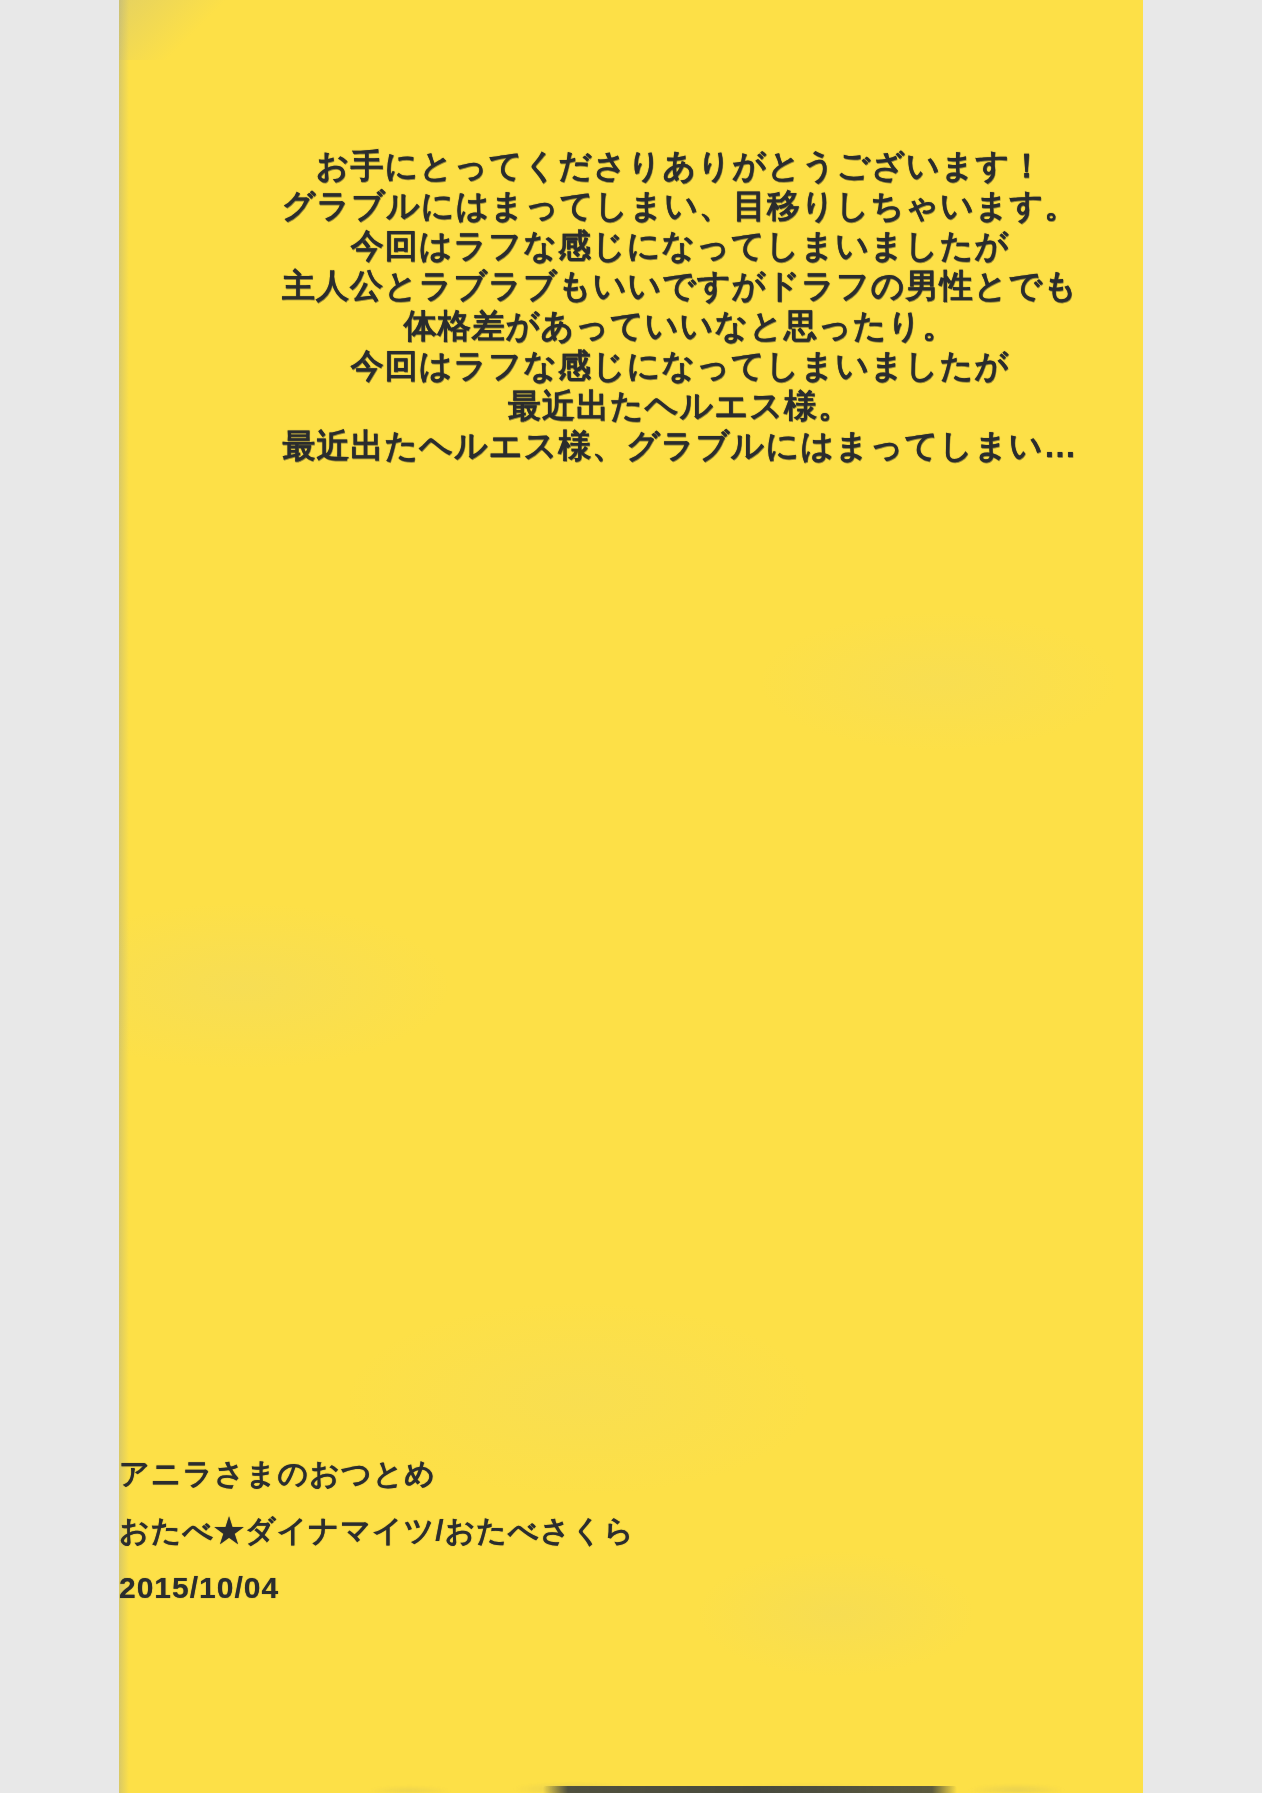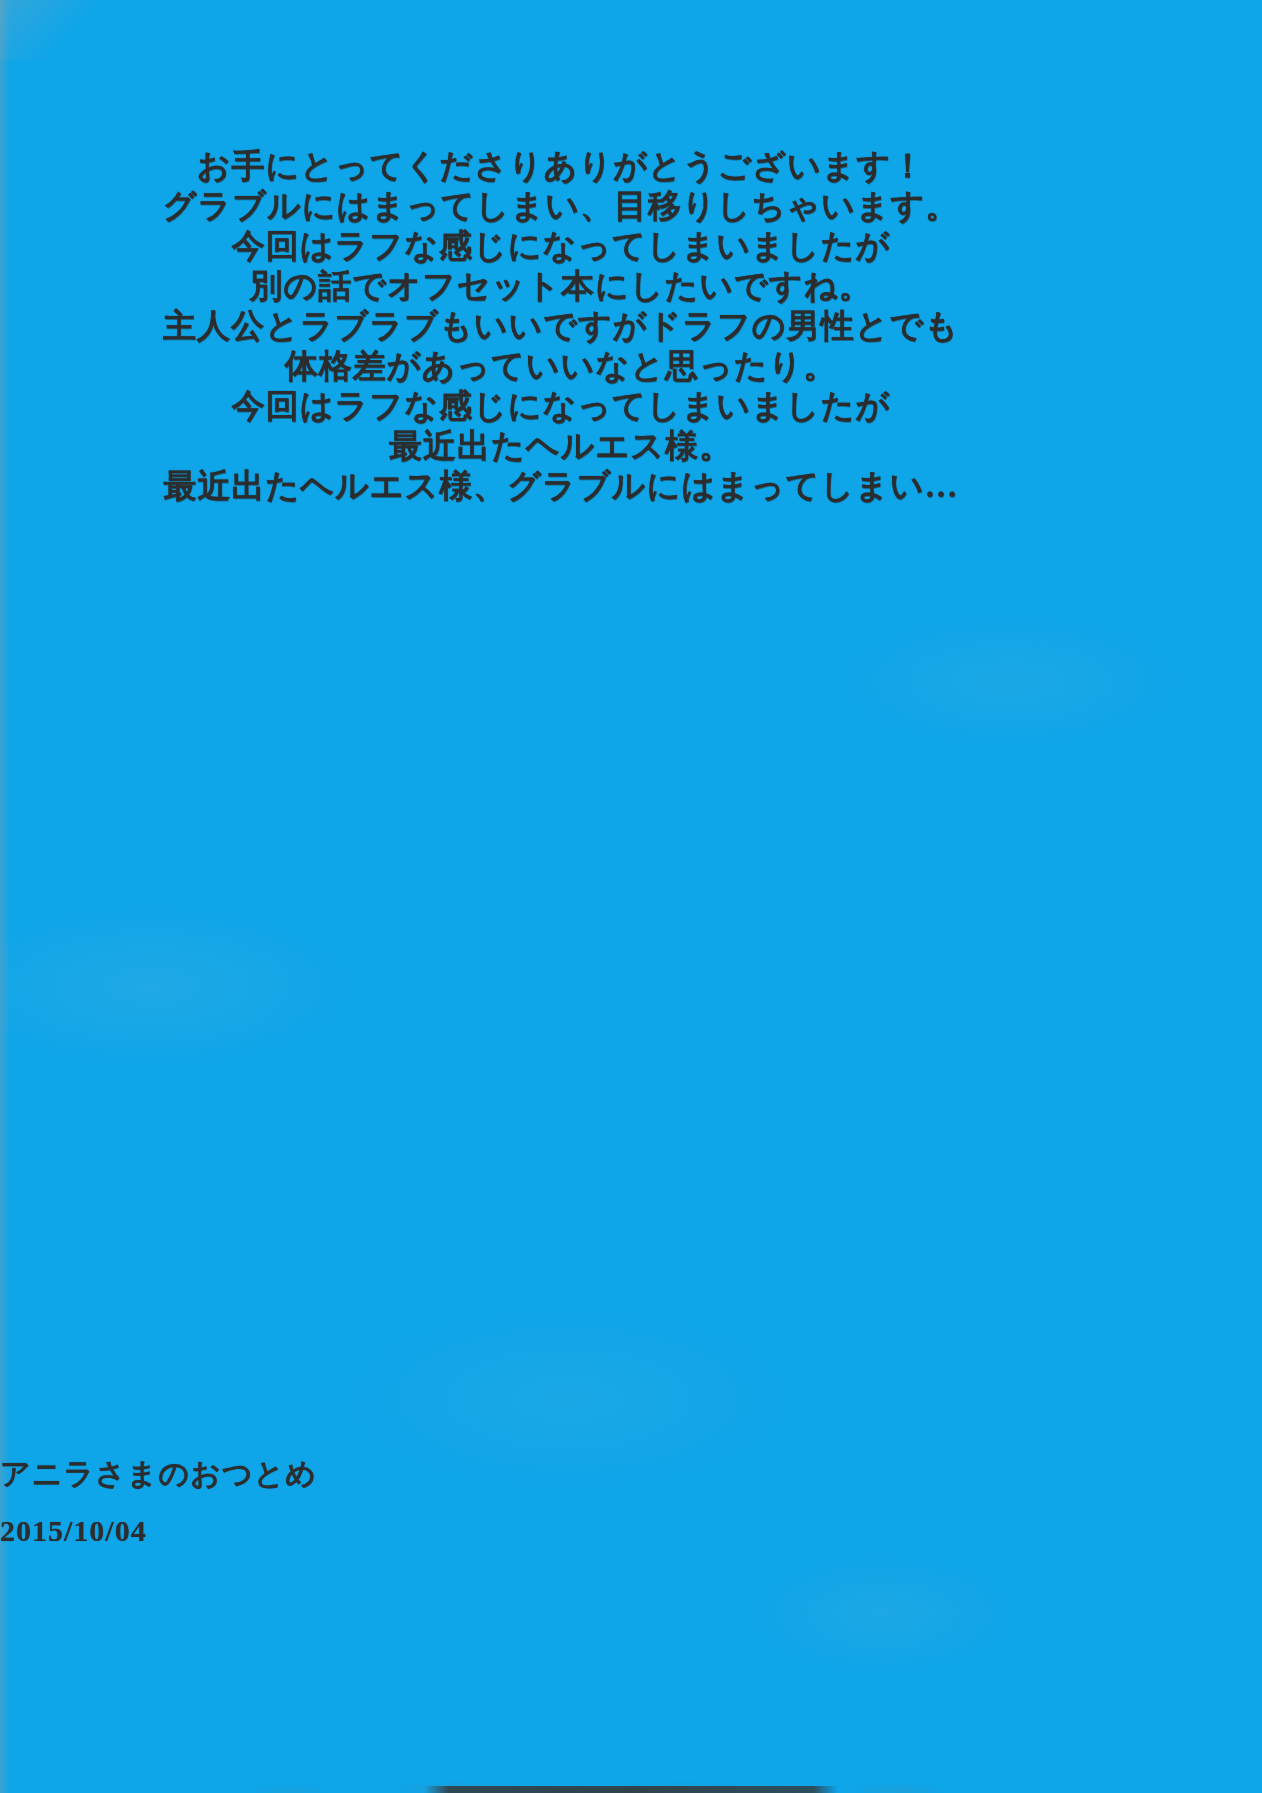--- a/index.html
+++ b/index.html
@@ -2,26 +2,26 @@
 <html><head>
 <meta charset="utf-8">
 <style>
   html, body {
     margin: 0;
     padding: 0;
     background: #e8e8e8;
   }
   .page {
     position: relative;
-    width: 1262px;
+    width: 1024px;
     height: 1793px;
     margin: 0 auto;
-    background: #0ea5e9;
+    background: #fde047;
     overflow: hidden;
-    font-family: Liberation Serif, serif;
+    font-family: Liberation Sans, sans-serif;
   }
   
   .page::before {
     content: "";
     position: absolute;
     inset: 0;
     background:
       radial-gradient(ellipse 300px 120px at 12% 55%, rgba(190,198,200,0.10), transparent 70%),
       radial-gradient(ellipse 260px 100px at 80% 38%, rgba(190,198,200,0.08), transparent 70%),
       radial-gradient(ellipse 340px 140px at 45% 78%, rgba(190,198,200,0.07), transparent 70%),
@@ -107,29 +107,29 @@
 
 <div class="page">
 
   <div class="edge-left"></div>
   <div class="edge-top-left"></div>
 
   <div class="afterword">
     <div class="line">お手にとってくださりありがとうございます！</div>
     <div class="line">グラブルにはまってしまい、目移りしちゃいます。</div>
     <div class="line">今回はラフな感じになってしまいましたが</div>
-    <div class="line">別の話でオフセット本にしたいですね。</div>
     <div class="line">主人公とラブラブもいいですがドラフの男性とでも</div>
     <div class="line">体格差があっていいなと思ったり。</div>
     <div class="line">今回はラフな感じになってしまいましたが</div>
     <div class="line">最近出たヘルエス様。</div>
     <div class="line">最近出たヘルエス様、グラブルにはまってしまい…</div>
   </div>
 
   <div class="colophon">
     <div class="line">アニラさまのおつとめ</div>
+    <div class="line">おたべ★ダイナマイツ/おたべさくら</div>
     <div class="line">2015/10/04</div>
   </div>
 
   <div class="scan-mottle"></div>
   <div class="scan-strip"></div>
 
 </div>
 
 </body></html>

